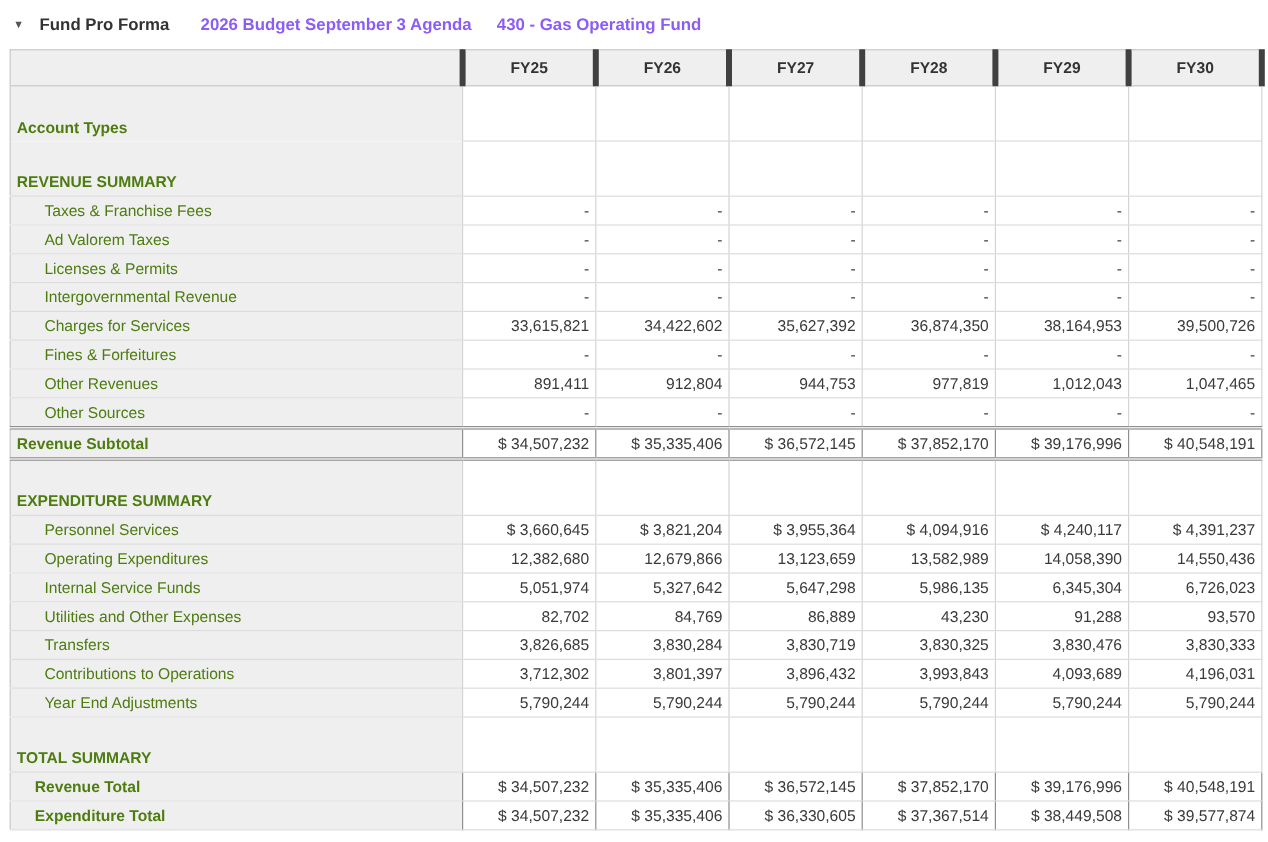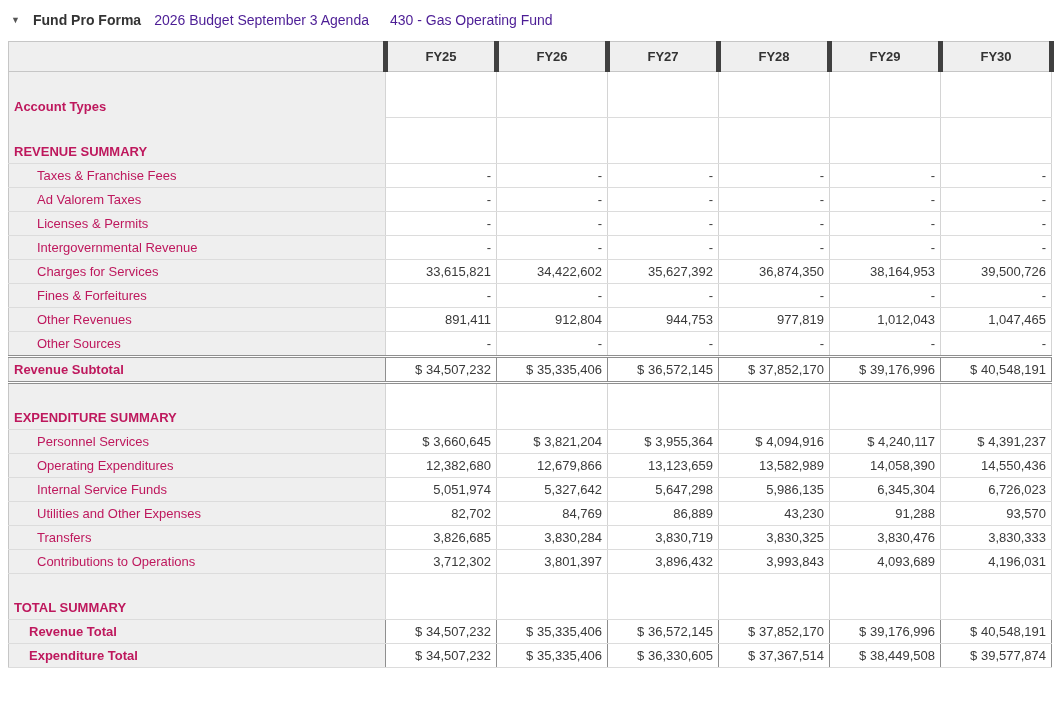--- a/index.html
+++ b/index.html
@@ -21,22 +21,22 @@
     margin: 2px 0 12px 0;
   }
   .caret {
     display: inline-block;
     width: 22px;
     padding-left: 3px;
     font-size: 9px;
     color: #555555;
     cursor: pointer;
   }
-  .title { font-weight: bold; color: #333333; margin-right: 13px; }
-  .subtitle { color: #4c1d95; }
+  .title { font-weight: bold; color: #333333; margin-right: 26px; }
+  .subtitle { color: #8b5cf6; font-weight: bold; }
   .subtitle + .subtitle { margin-left: 21px; }
 
   
   table.proforma {
     border-collapse: collapse;
     table-layout: fixed;
     width: 1042px;
     font-size: 13px;
     border: 1px solid #c6c6c6;
   }
@@ -60,21 +60,21 @@
     border-right: 1px solid #d4d4d4;
     border-bottom: 1px solid #dcdcdc;
     white-space: nowrap;
     overflow: hidden;
     vertical-align: middle;
   }
   td.label {
     background: var(--label-bg, #efefef);
     text-align: left;
     padding-left: 28px;
-    color: #be185d;
+    color: #4d7c0f;
   }
   td.val { background: #ffffff; text-align: right; color: #3a3a3a; }
 
   
   tr.r-section td { height: 41px; vertical-align: bottom; padding-bottom: 4px; }
   tr.r-section td.label { font-weight: bold; padding-left: 5px; }
   tr.no-label-divider td.label { border-bottom: none; }
 
   
   tr.r-subtotal td, tr.r-grandtotal td {
@@ -277,20 +277,29 @@
         </tr>
         <tr class="r-detail">
           <td class="label">Contributions to Operations</td>
           <td class="val">3,712,302</td>
           <td class="val">3,801,397</td>
           <td class="val">3,896,432</td>
           <td class="val">3,993,843</td>
           <td class="val">4,093,689</td>
           <td class="val">4,196,031</td>
         </tr>
+        <tr class="r-detail">
+          <td class="label">Year End Adjustments</td>
+          <td class="val">5,790,244</td>
+          <td class="val">5,790,244</td>
+          <td class="val">5,790,244</td>
+          <td class="val">5,790,244</td>
+          <td class="val">5,790,244</td>
+          <td class="val">5,790,244</td>
+        </tr>
         <tr class="r-section">
           <td class="label">TOTAL SUMMARY</td>
           <td class="val"></td>
           <td class="val"></td>
           <td class="val"></td>
           <td class="val"></td>
           <td class="val"></td>
           <td class="val"></td>
         </tr>
         <tr class="r-total">

